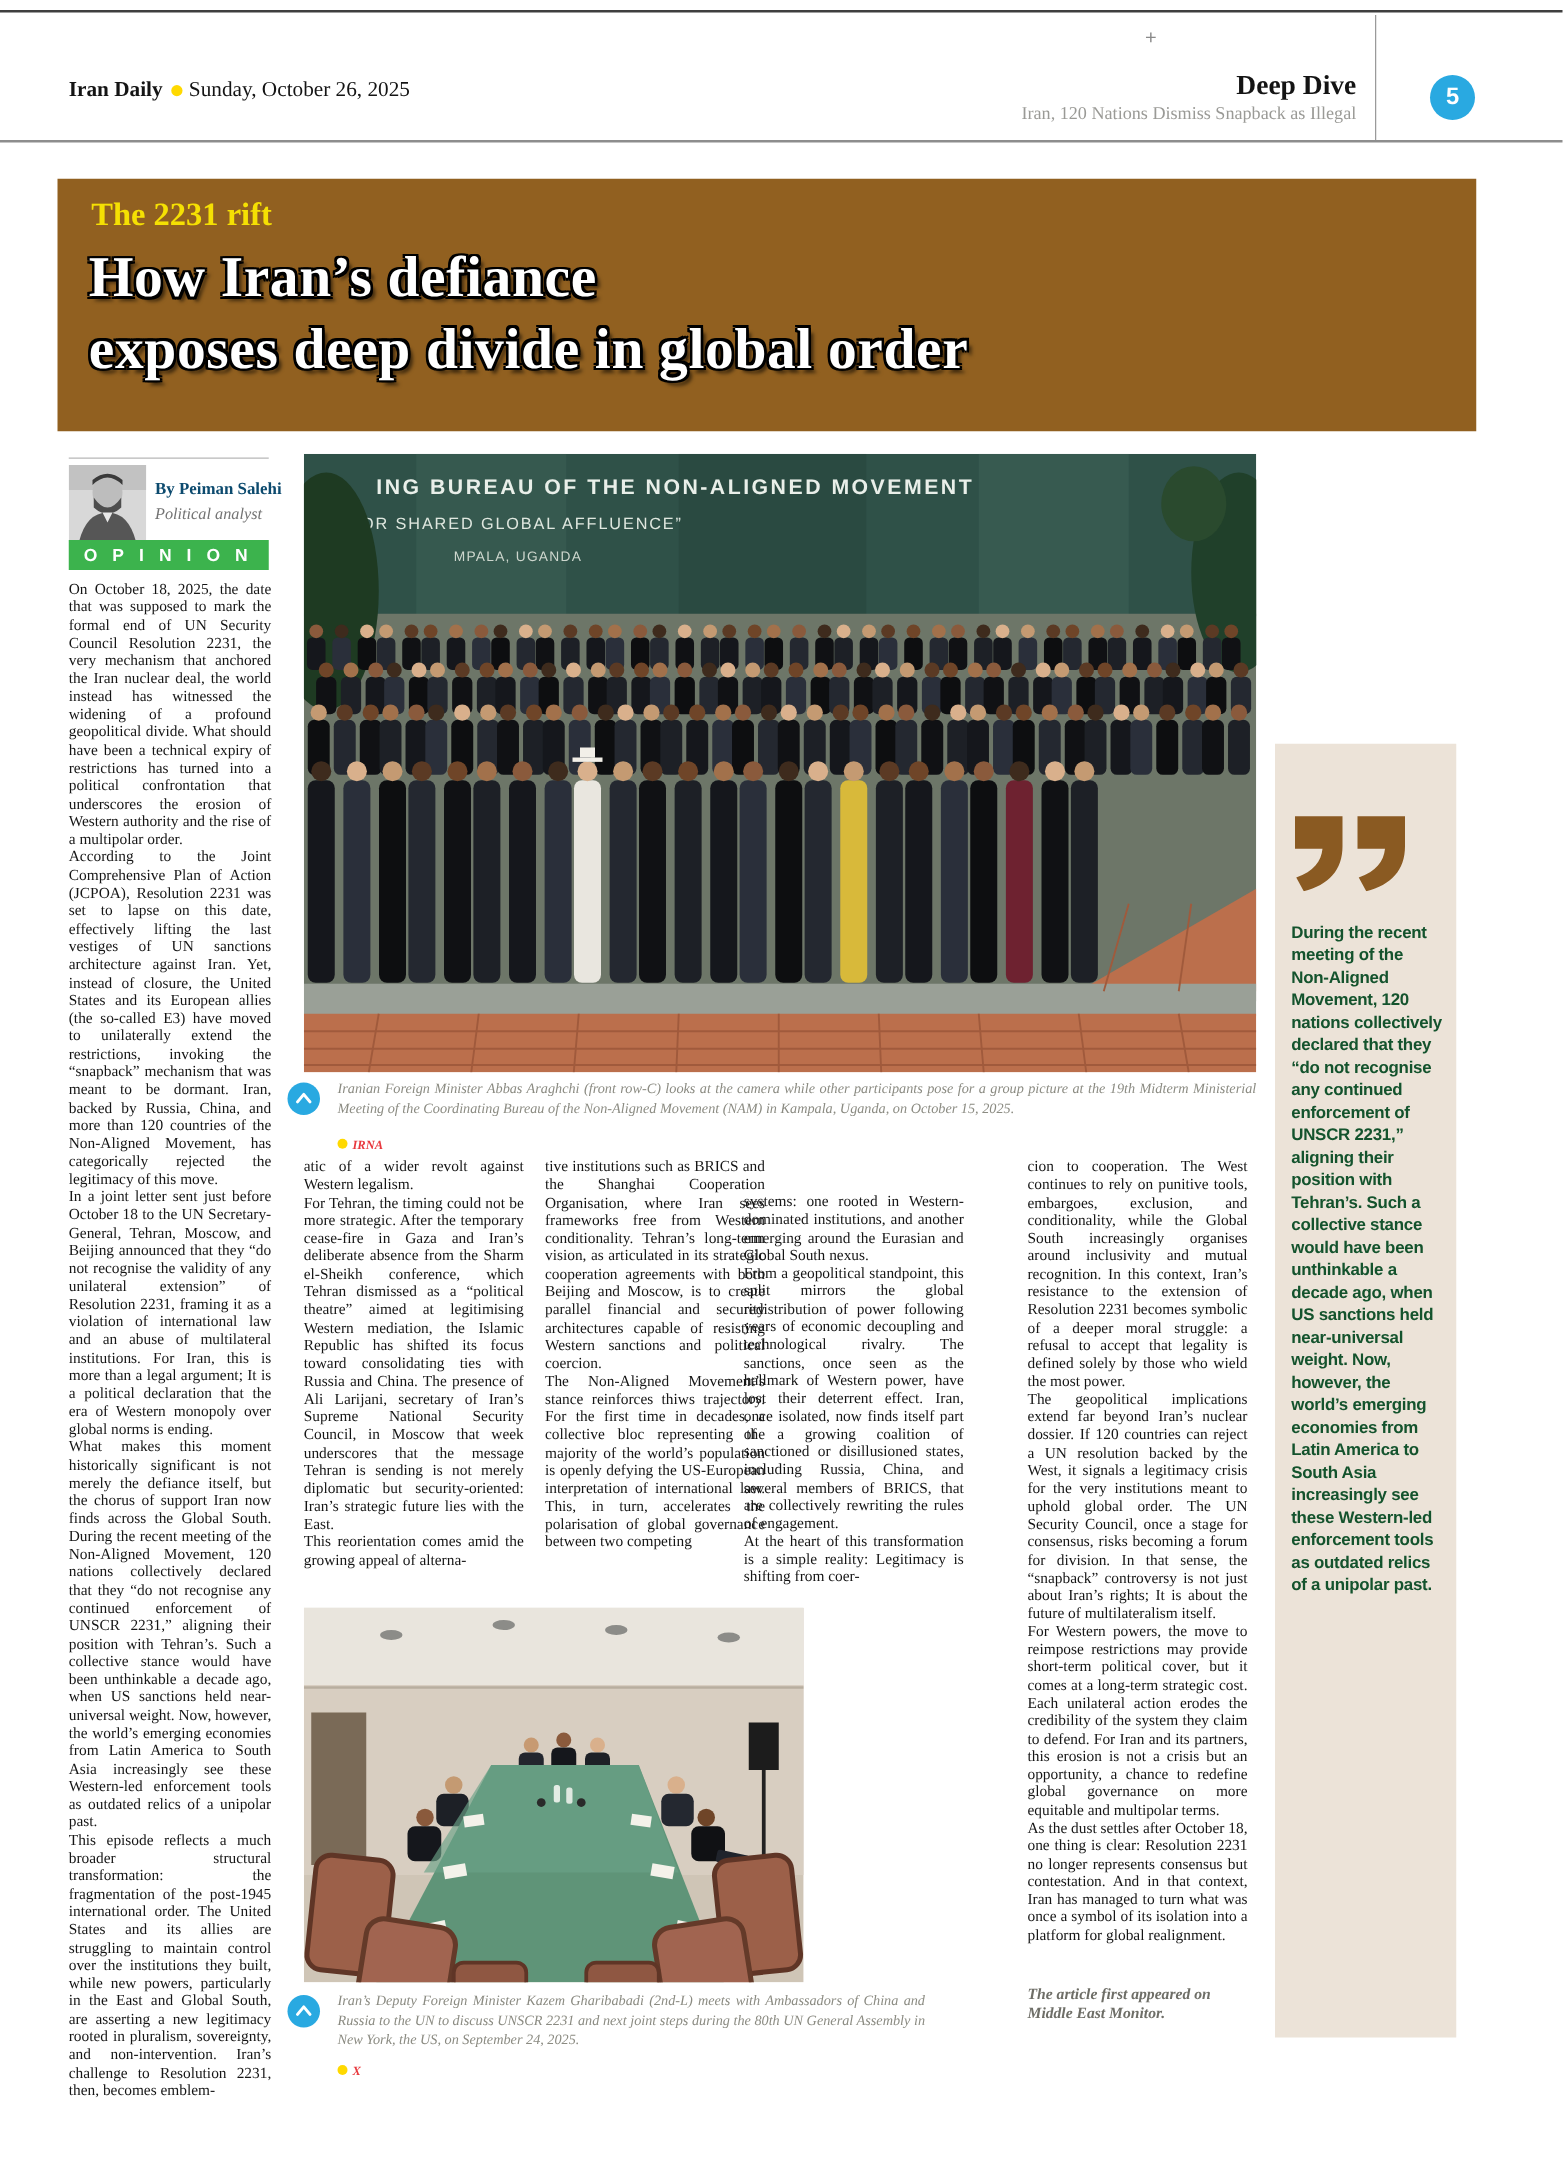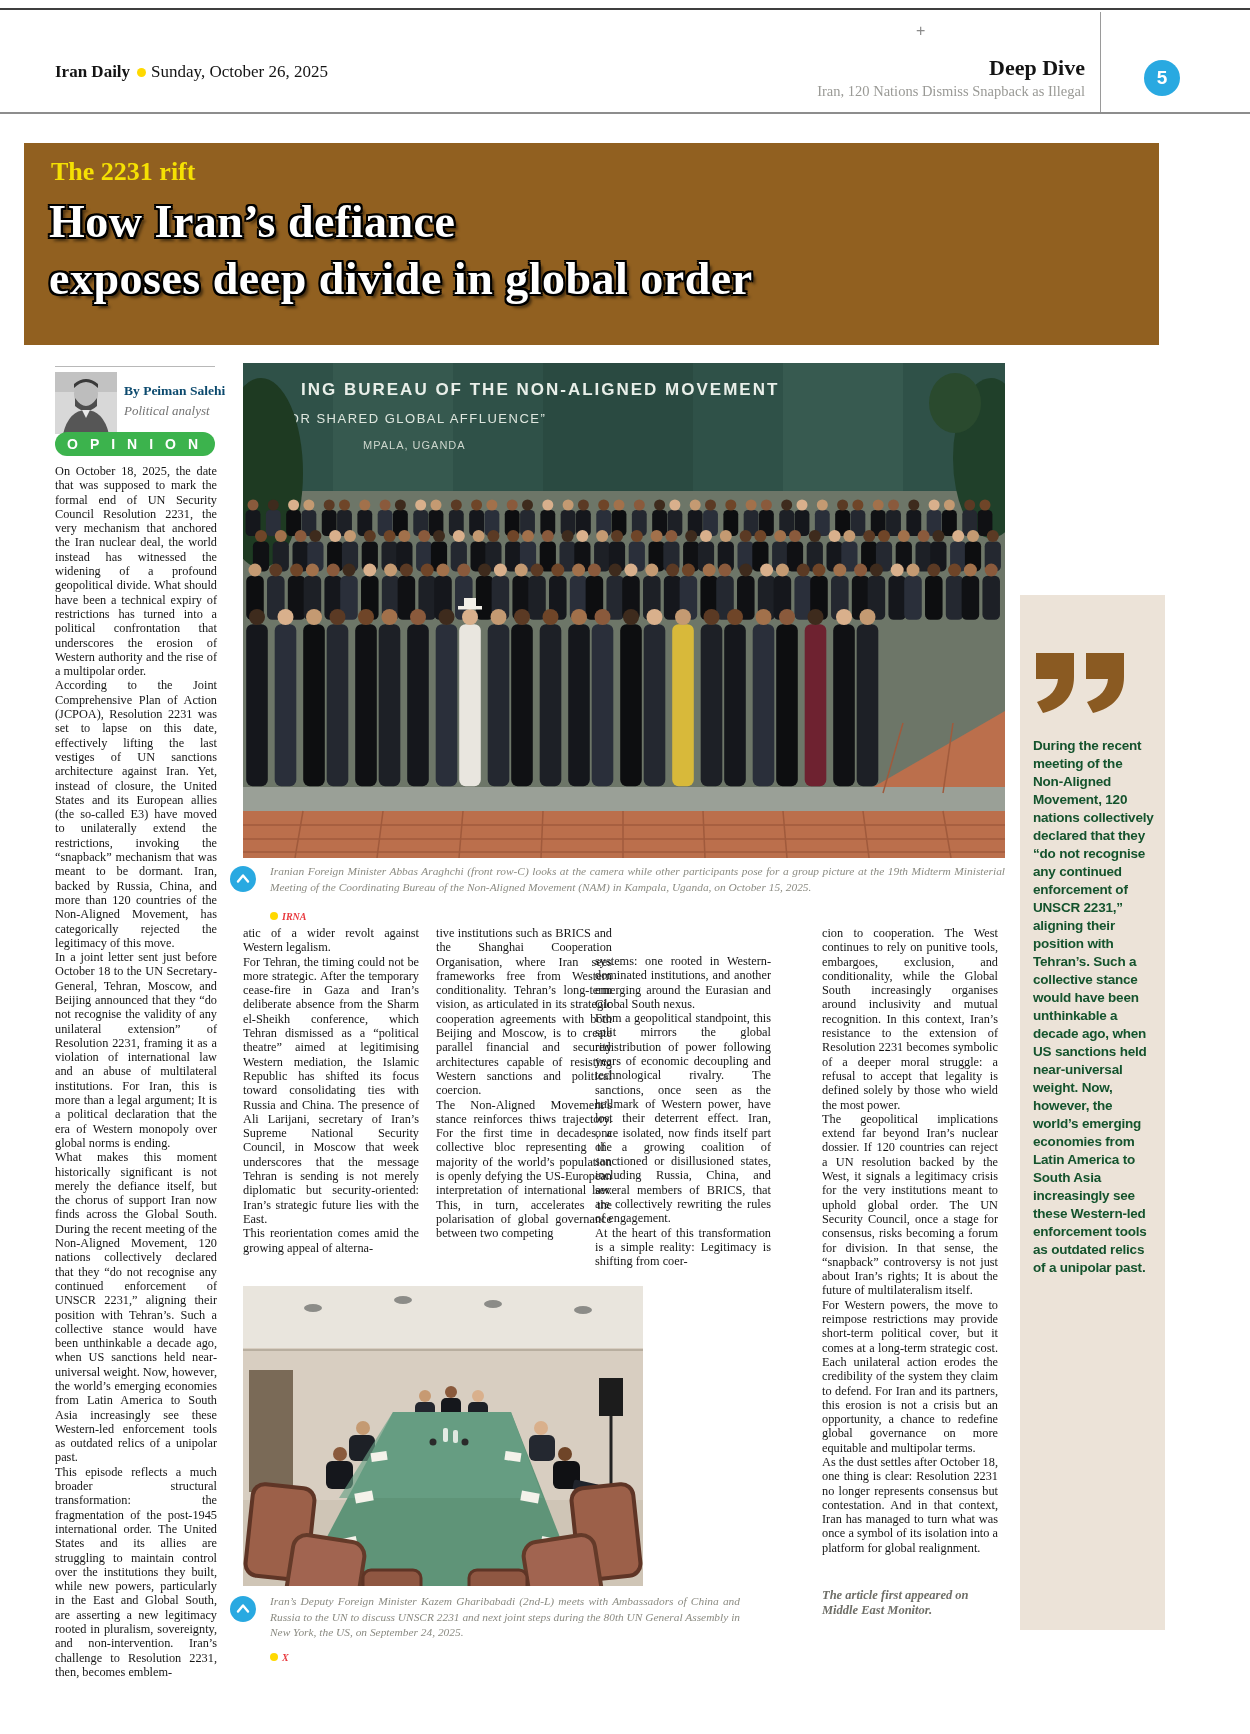--- a/index.html
+++ b/index.html
@@ -15,35 +15,35 @@
   #masthead-row b{font-size:17px;}
   .ydot{display:inline-block;width:9px;height:9px;border-radius:50%;background:#ffd900;margin:0 5px 0 7px;}
   #section-block{left:700px;top:56px;width:385px;text-align:right;}
   #section-title{font-size:22px;font-weight:bold;line-height:24px;}
   #section-subtitle{font-size:14.5px;color:#9a9a96;margin-top:3px;}
   #page-badge{left:1144px;top:60px;width:36px;height:36px;border-radius:50%;background:#29a9e1;
               color:#fff;font:bold 19px/36px "Liberation Sans",sans-serif;text-align:center;}
   #header-rule{left:0;top:112px;width:1250px;height:2px;background:#8d8d8d;}
 
   
-  #banner{left:24px;top:143px;width:1135px;height:202px;background:#916020;}
+  #banner{left:46px;top:143px;width:1135px;height:202px;background:#916020;}
   #kicker{position:absolute;left:27px;top:14px;font-size:26px;font-weight:bold;color:#f5e003;}
   #headline{position:absolute;left:25px;top:50px;font-size:46px;font-weight:bold;color:#ffffff;
             line-height:57px;letter-spacing:.5px;
             text-shadow:-2px -2px 0 #000,2px -2px 0 #000,-2px 2px 0 #000,2px 2px 0 #000,
                         0 2px 0 #000,2px 0 0 #000,0 -2px 0 #000,-2px 0 0 #000,4px 4px 3px rgba(0,0,0,.55);}
 
   
   #author-rule{left:55px;top:366px;width:160px;height:1px;background:#b8b8b8;}
   #author-photo{left:55px;top:372px;width:62px;height:62px;}
   #author-name{left:124px;top:383px;font-size:13.5px;font-weight:bold;color:#0c4a6e;}
   #author-role{left:124px;top:403px;font-size:13px;font-style:italic;color:#737373;}
   #opinion-bar{left:55px;top:432px;width:160px;height:24px;background:#3cb34d;color:#fff;
                font:bold 14px/24px "Liberation Sans",sans-serif;letter-spacing:12px;
-               padding-left:12px;box-sizing:border-box;overflow:hidden;white-space:nowrap;border-radius:12px;}
+               padding-left:12px;box-sizing:border-box;overflow:hidden;white-space:nowrap;}
 
   
   .bodycol{font-size:12.3px;line-height:14.3px;text-align:justify;white-space:pre-line;
            color:#151515;}
   #col1{left:55px;top:464px;width:162px;}
   #col2{left:243px;top:926px;width:176px;}
   #col3{left:436px;top:926px;width:176px;}
   #col4{left:595px;top:926px;width:176px;margin-top:28px;}
   #col5{left:822px;top:926px;width:176px;}
   #footer-note{left:822px;top:1588px;width:176px;font-size:12.5px;line-height:15px;

